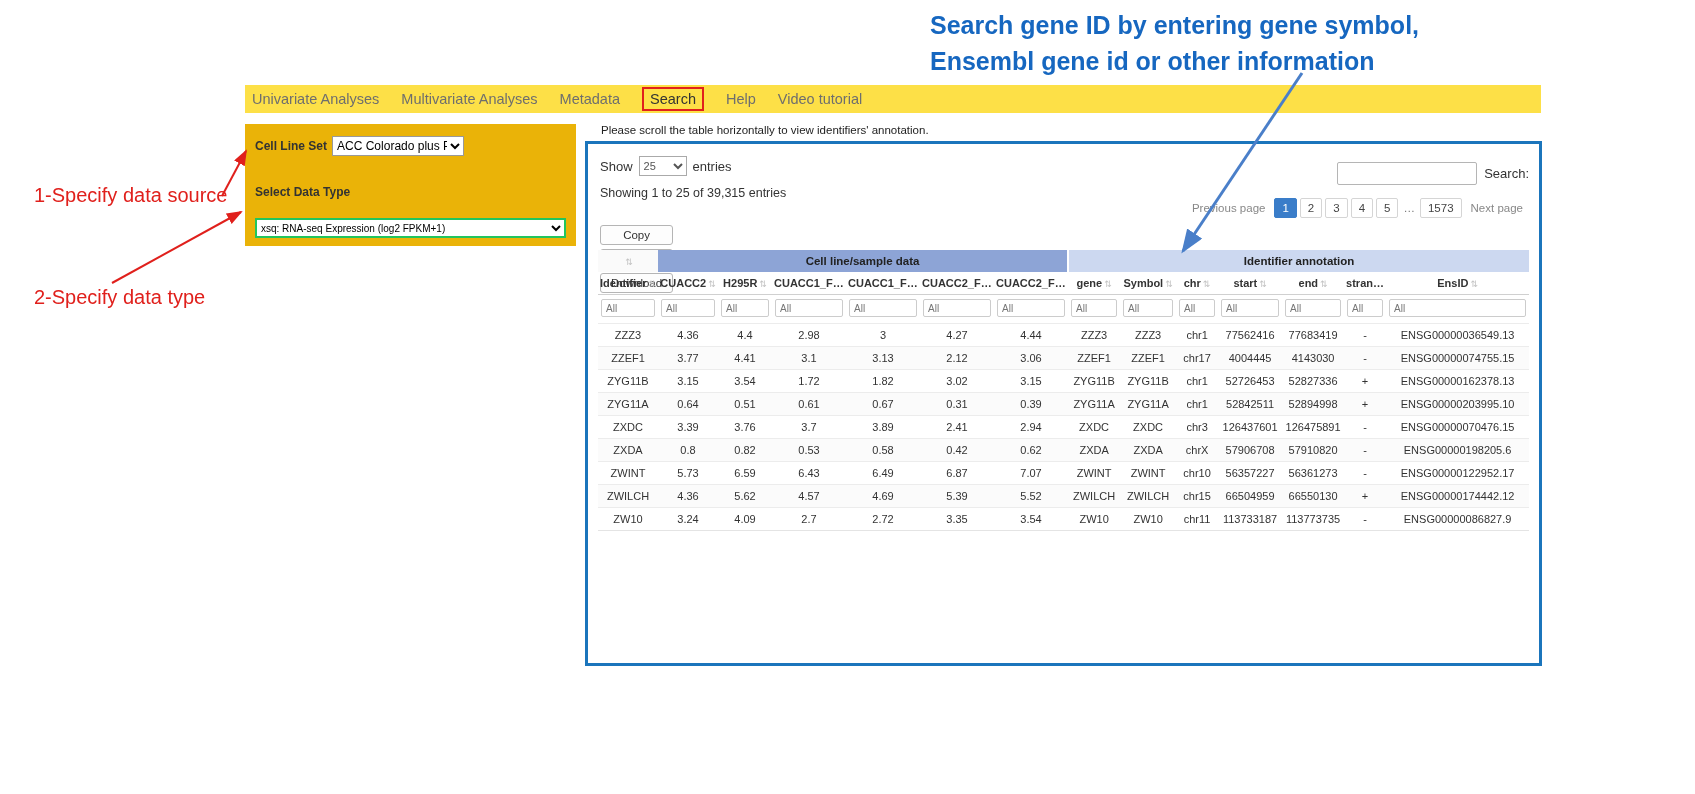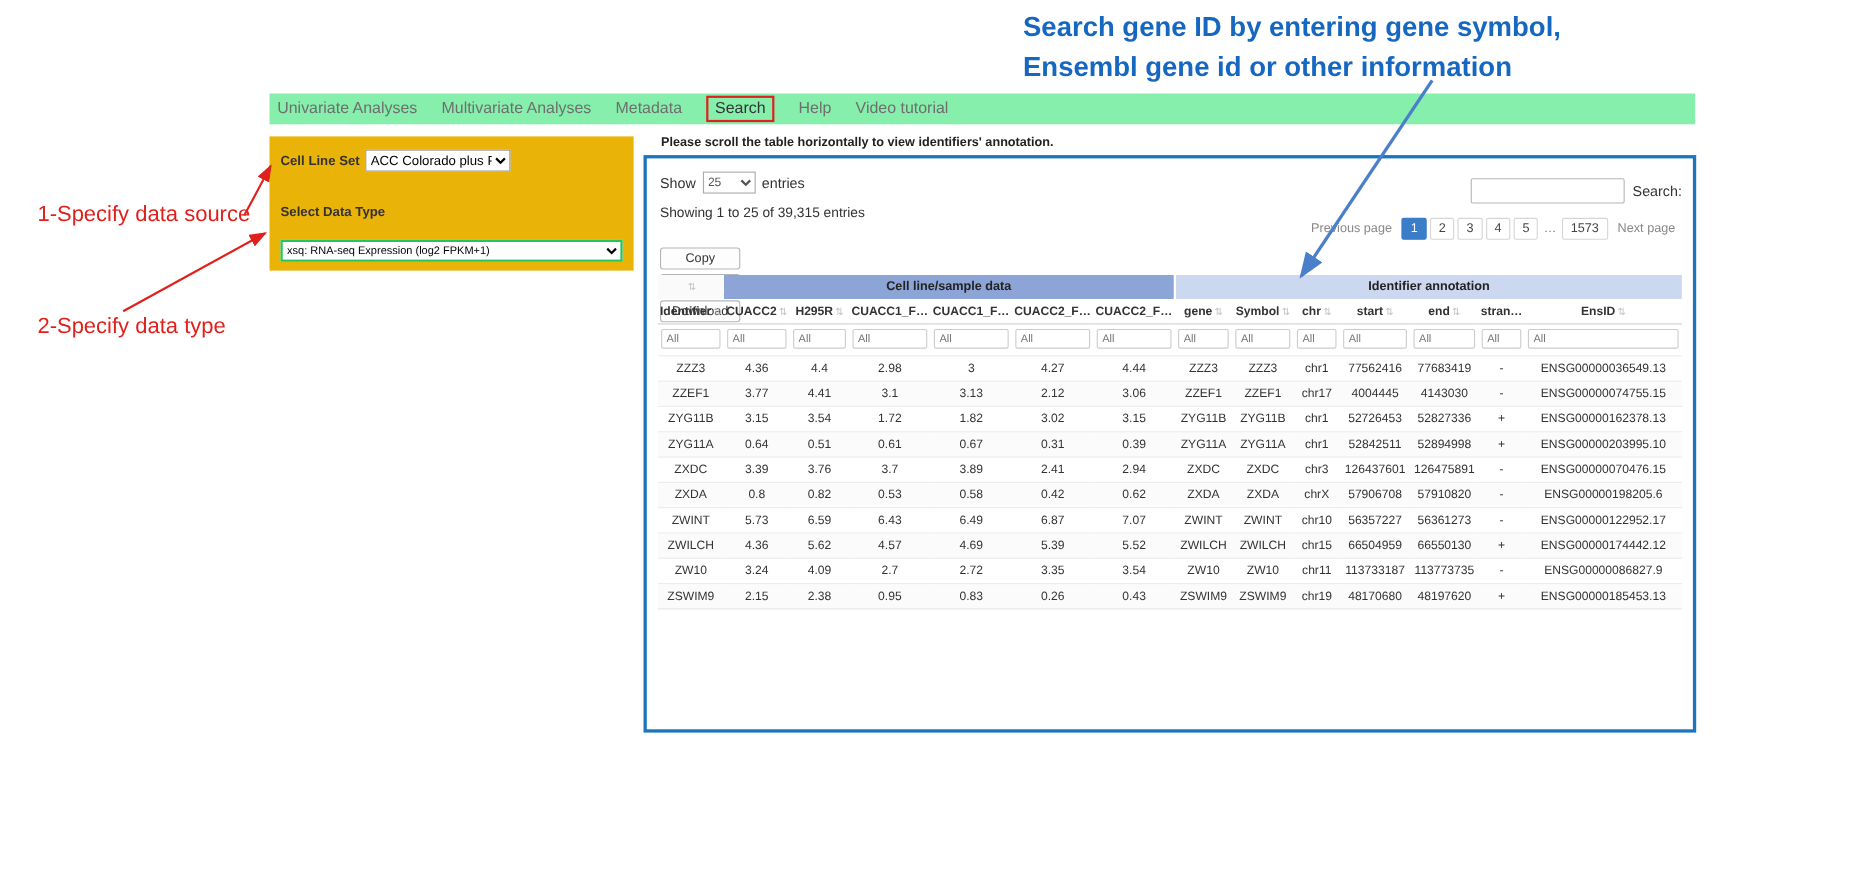--- a/index.html
+++ b/index.html
@@ -32,21 +32,21 @@
     z-index: 15;
     margin-left: 26px;
   }
   #red1 { left: 8px; top: 184px; }
   #red2 { left: 8px; top: 286px; }
 
   
   .nav {
     position: absolute; left: 245px; top: 85px;
     width: 1296px; height: 28px;
-    background: #86efac;
+    background: #fde047;
     display: flex; align-items: center;
     gap: 22px; padding-left: 7px;
     font-size: 14.5px; color: #6e6e6e;
   }
   .nav-item { cursor: pointer; white-space: nowrap; }
   .nav-active {
     color: #333;
     border: 2px solid #e0201c;
     padding: 2px 6px;
   }
@@ -67,21 +67,21 @@
   }
   .dt-label { display: block; margin-top: 29px; }
   .dt-select {
     width: 100%; margin-top: 19px; height: 20px;
     font-size: 10px; border: 2px solid #22c55e; background: #fff;
   }
 
   
   .scroll-hint {
     position: absolute; left: 601px; top: 124px;
-    font-size: 11.5px; font-weight: bold; color: #222;
+    font-size: 11.5px; font-weight: normal; color: #222;
   }
   .blue-box {
     position: absolute; left: 585px; top: 141px;
     width: 957px; height: 525px;
     border: 3px solid #1b75bc;
     background: #fff;
   }
   .show-entries {
     position: absolute; left: 12px; top: 12px;
     display: flex; align-items: center; gap: 6px;
@@ -430,33 +430,17 @@
             <td>3.35</td>
             <td>3.54</td>
             <td>ZW10</td>
             <td>ZW10</td>
             <td>chr11</td>
             <td>113733187</td>
             <td>113773735</td>
             <td>-</td>
             <td>ENSG00000086827.9</td>
           </tr>
-          <tr>
-            <td>ZSWIM9</td>
-            <td>2.15</td>
-            <td>2.38</td>
-            <td>0.95</td>
-            <td>0.83</td>
-            <td>0.26</td>
-            <td>0.43</td>
-            <td>ZSWIM9</td>
-            <td>ZSWIM9</td>
-            <td>chr19</td>
-            <td>48170680</td>
-            <td>48197620</td>
-            <td>+</td>
-            <td>ENSG00000185453.13</td>
-          </tr>
         </tbody>
       </table>
   </div>
 
 </div>
 
 </body></html>

